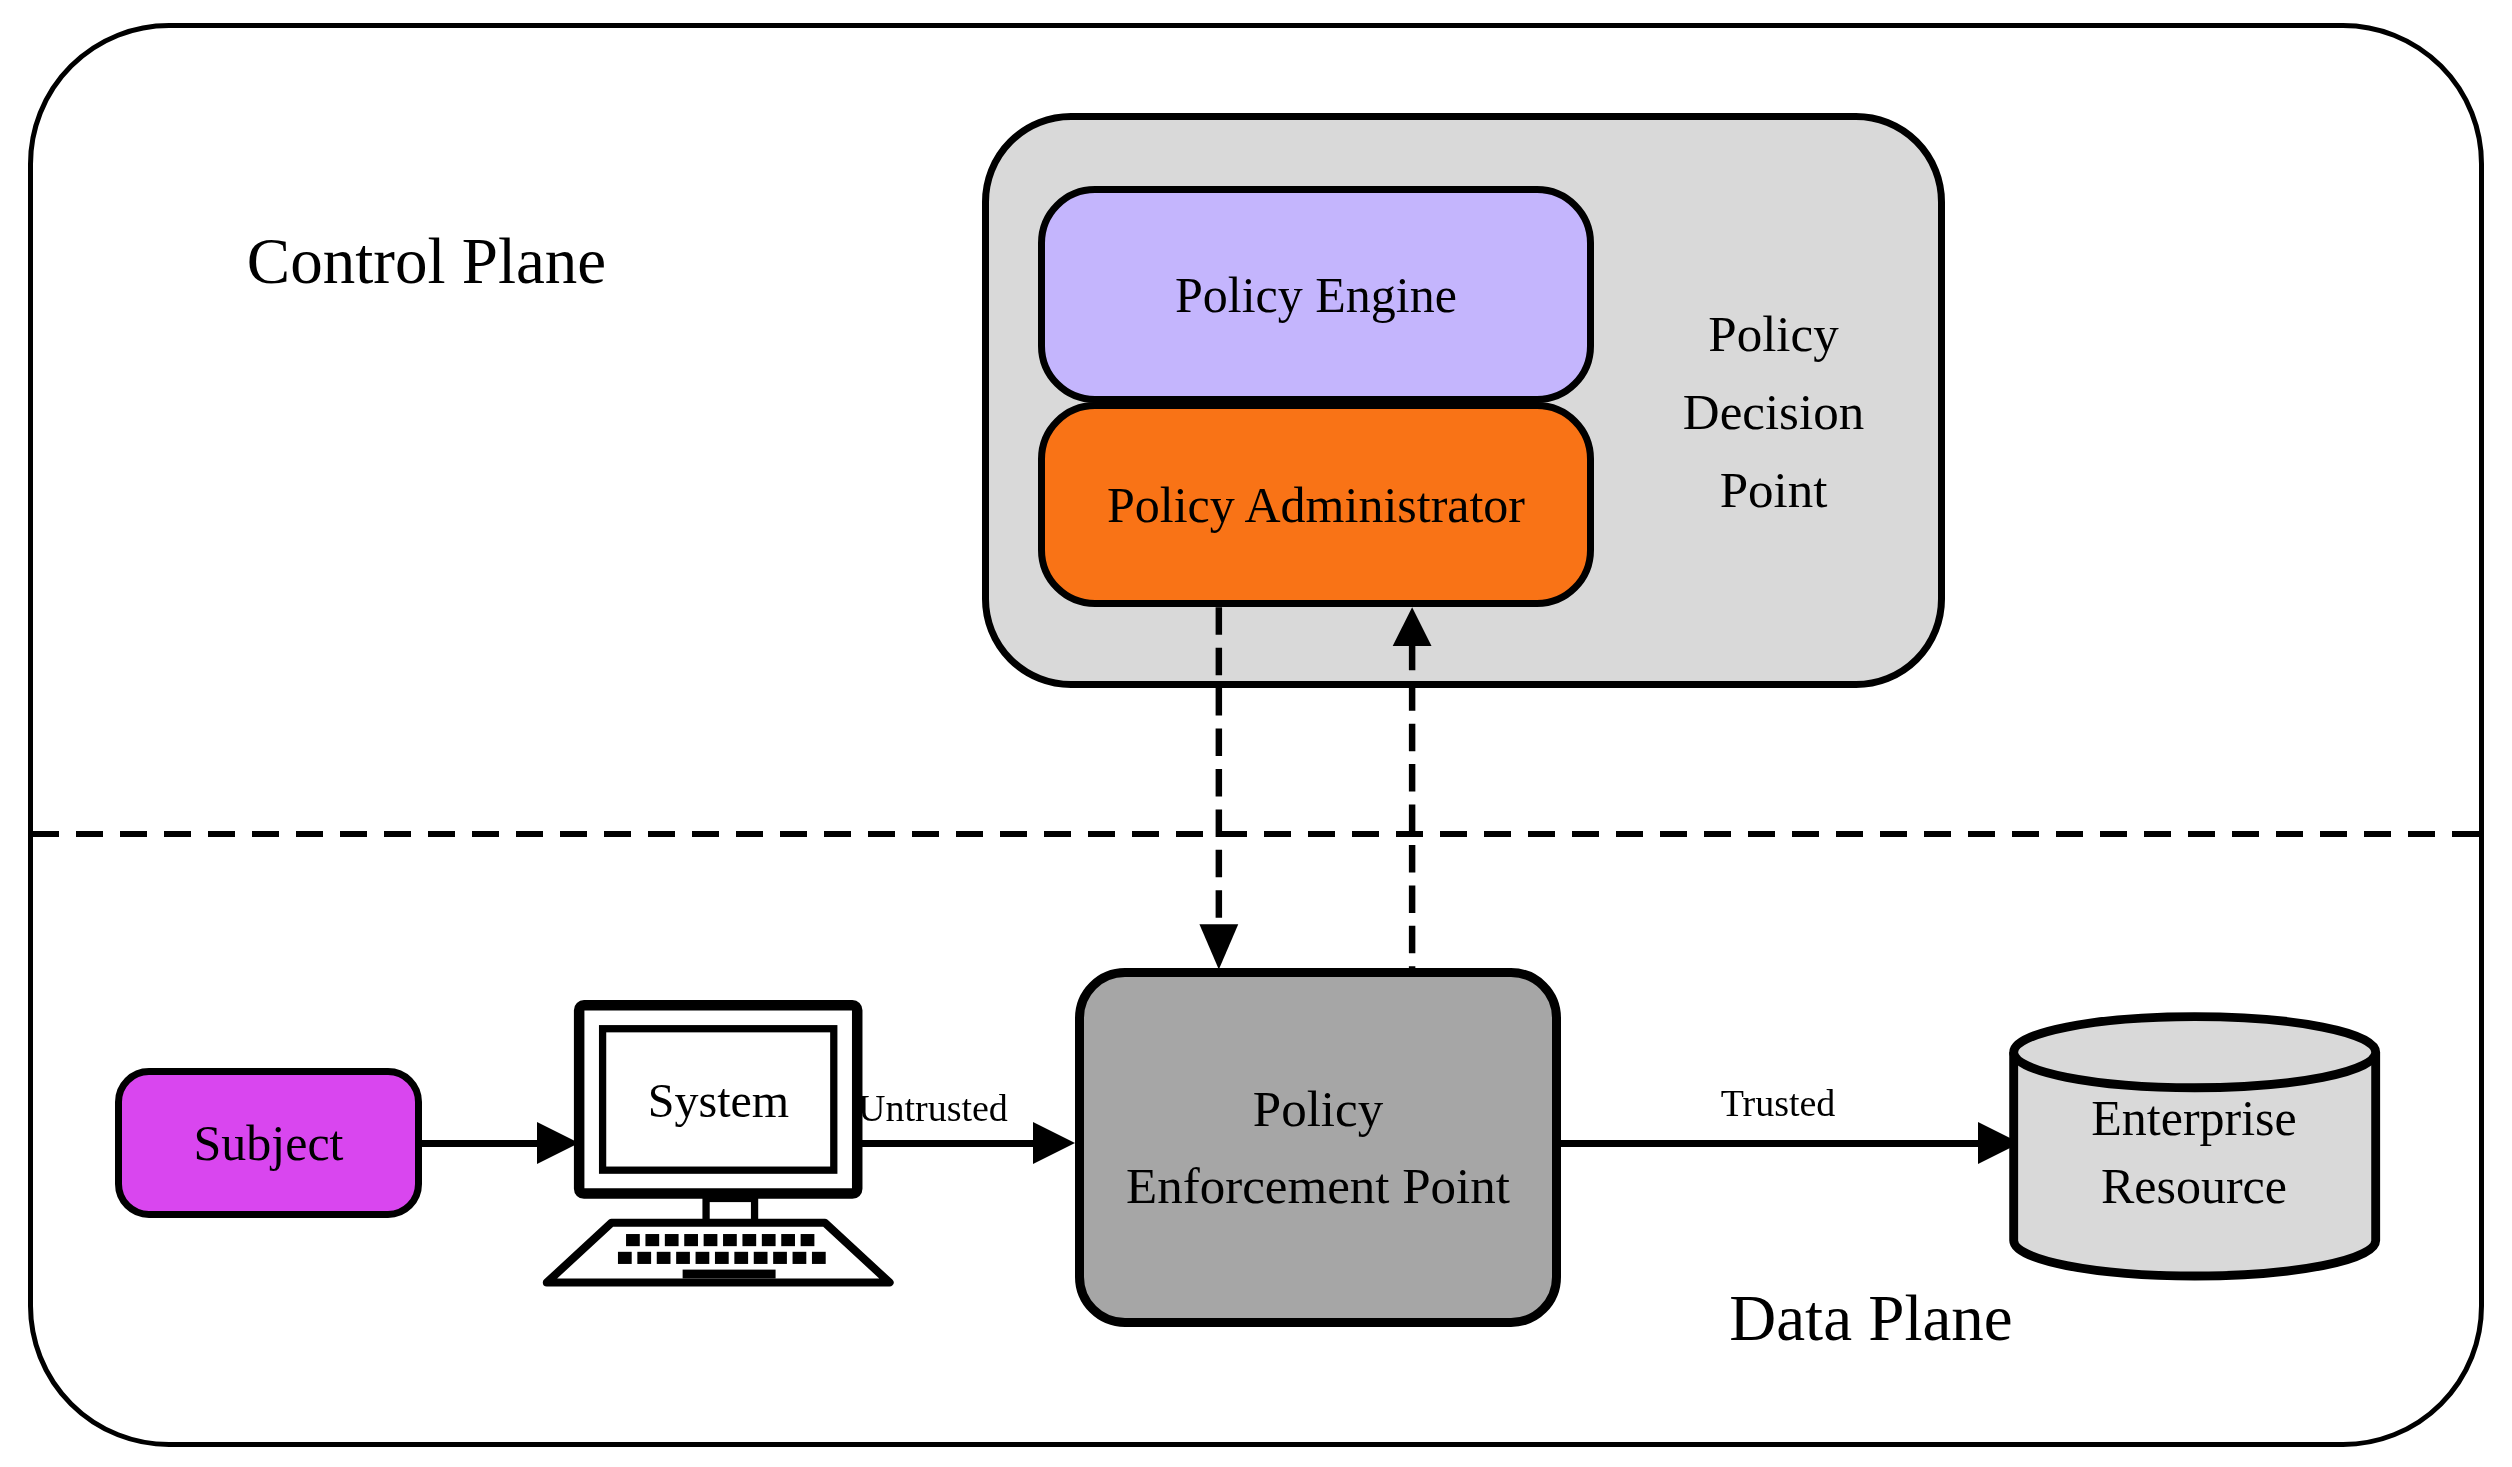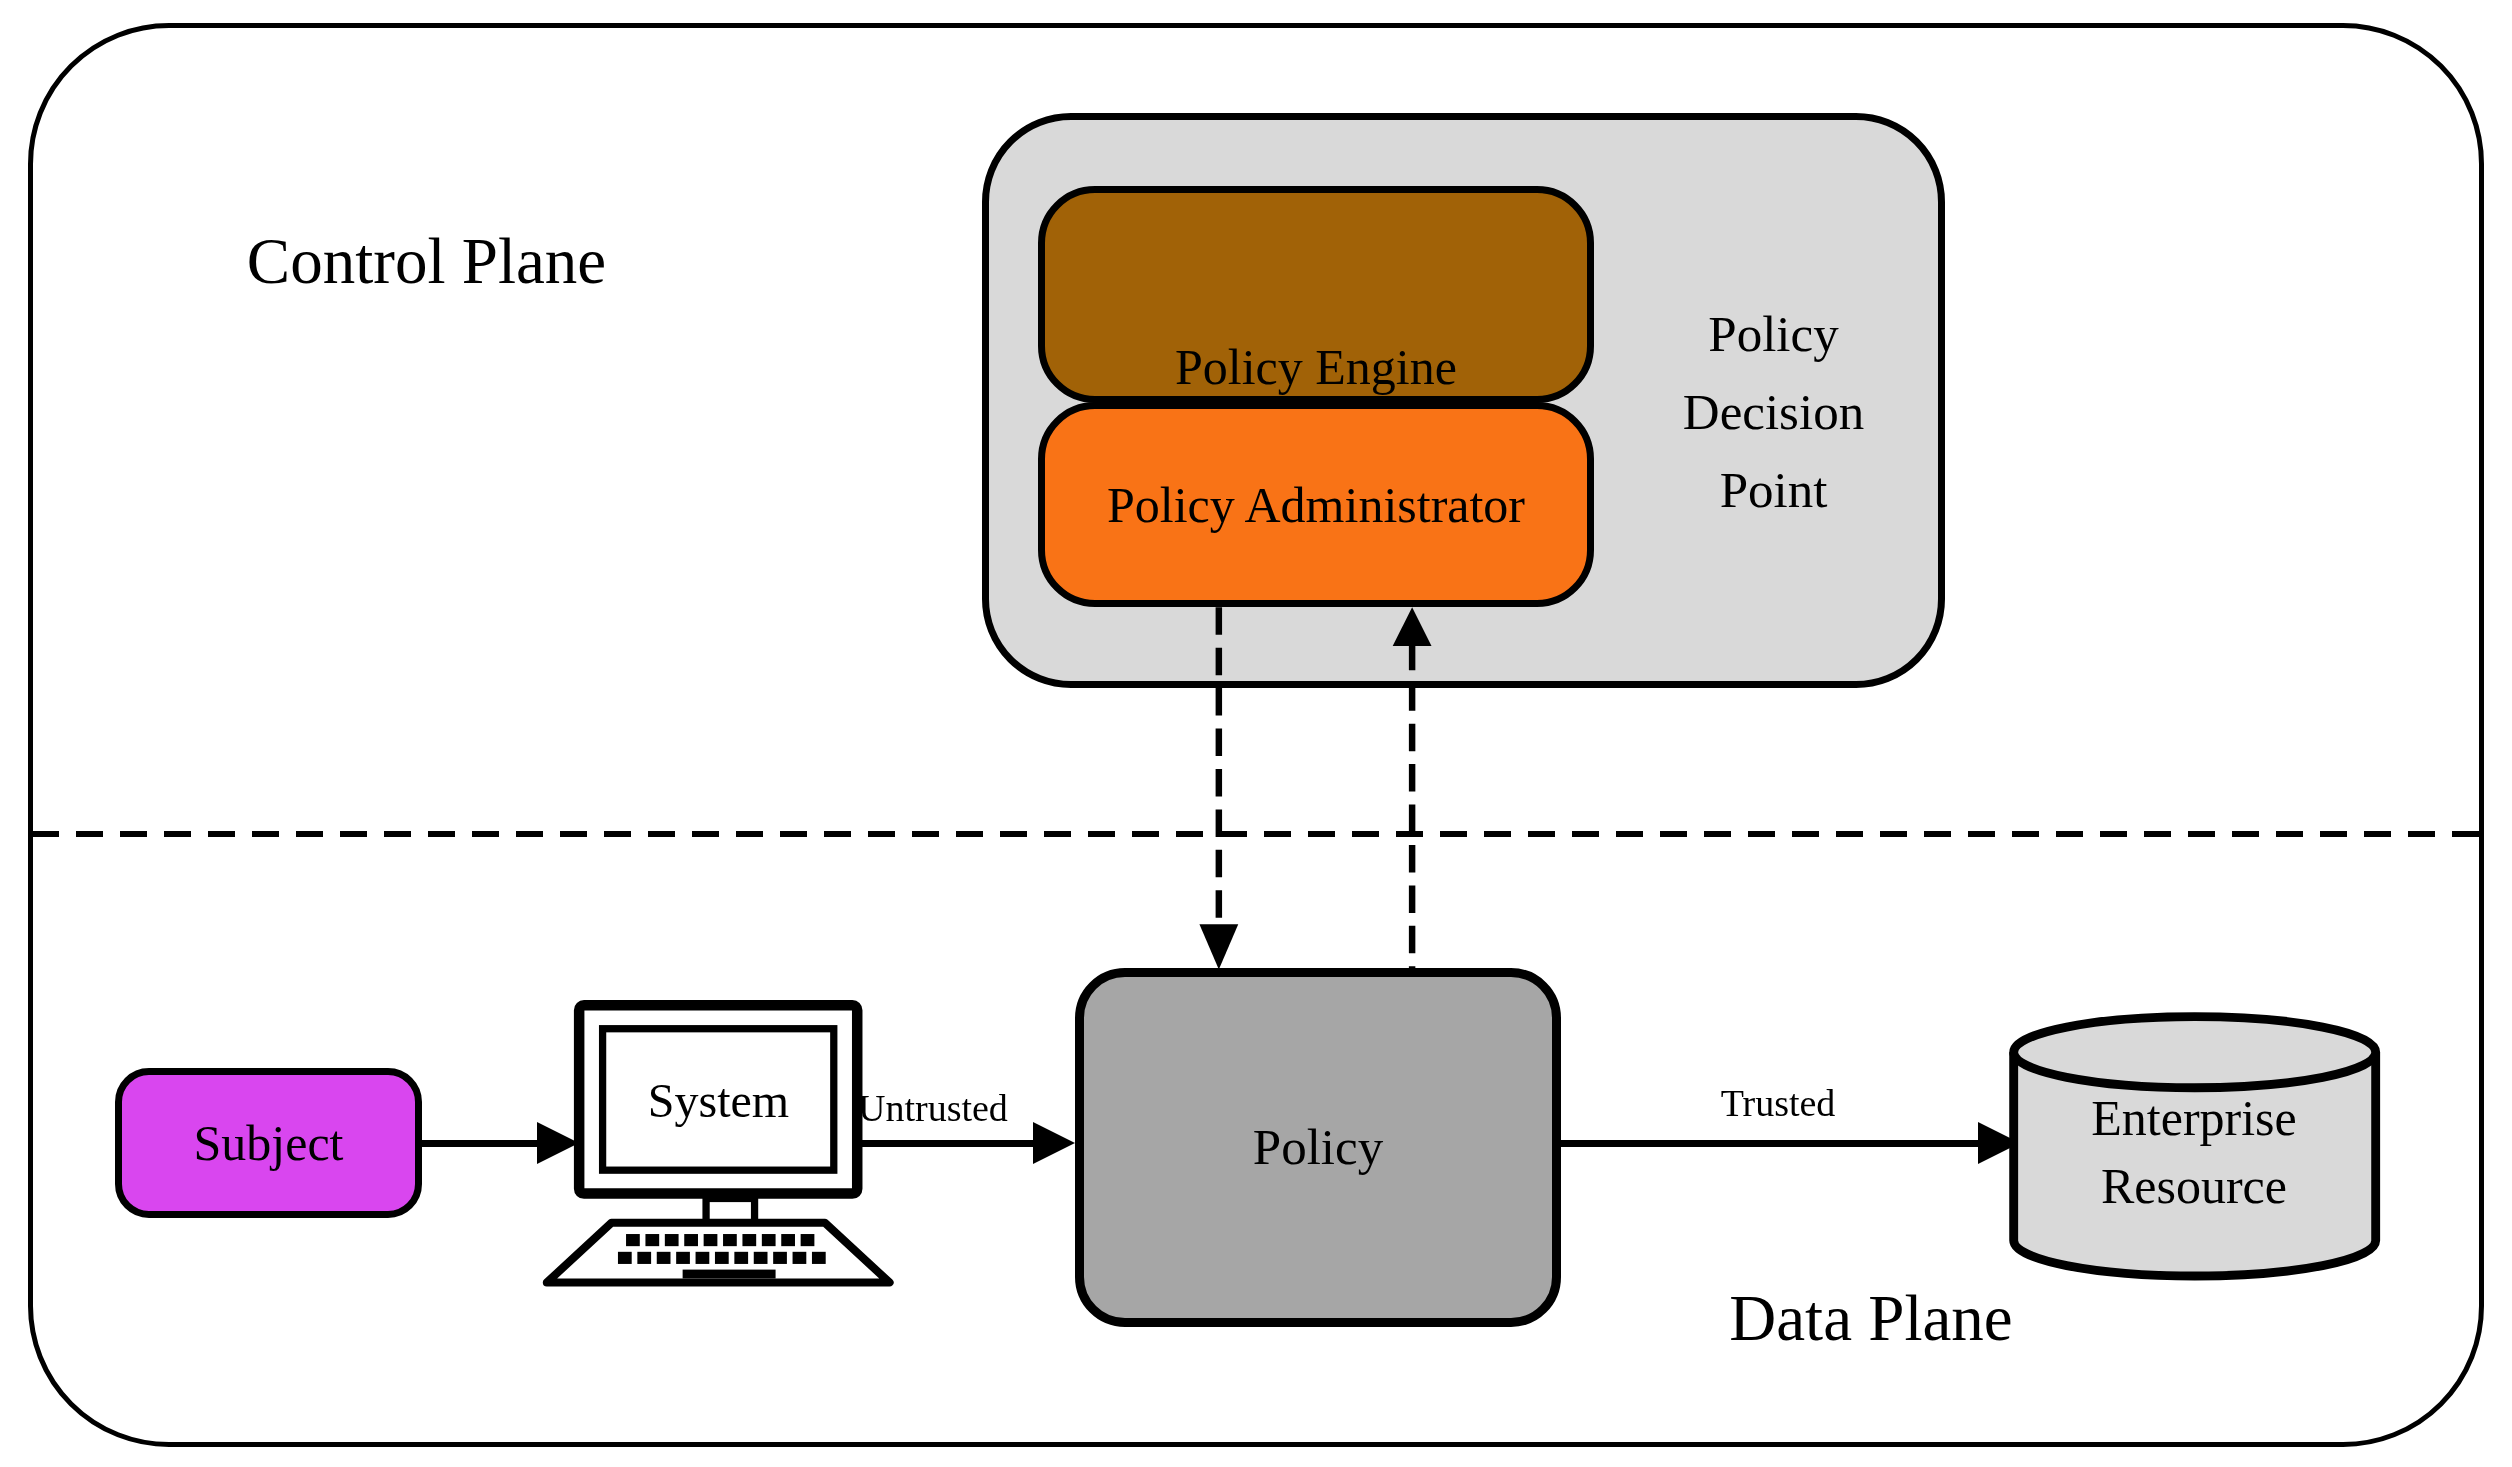--- a/index.html
+++ b/index.html
@@ -25,23 +25,22 @@
   #outer-frame {
     left: 28px; top: 22.6px; width: 2456px; height: 1424px;
     border: 5.7px solid #000; border-radius: 141px; background: #ffffff;
   }
   #pdp-box {
     left: 982px; top: 113px; width: 963px; height: 575px;
     background: #d9d9d9; border: 7.3px solid #000; border-radius: 89px;
   }
   #pe-box {
     left: 1038px; top: 186px; width: 556px; height: 217px;
-    background: #a16207; border: 7.3px solid #000; border-radius: 57px;
+    background: #c4b5fd; border: 7.3px solid #000; border-radius: 57px;
     font-size: 50px;
-    align-items: flex-end;
   }
   #pa-box {
     left: 1038px; top: 402px; width: 556px; height: 205px;
     background: #f97316; border: 7.3px solid #000; border-radius: 57px;
     font-size: 50px;
   }
   #pep-box {
     left: 1075px; top: 968px; width: 486px; height: 359px;
     background: #a6a6a6; border: 9px solid #000; border-radius: 50px;
     font-size: 51px; line-height: 77px;
@@ -113,20 +112,21 @@
   <g stroke="#000" fill="#000">
     <line x1="48" y1="4" x2="48" y2="390" stroke-width="8" stroke-dasharray="34 16"></line>
     <polygon points="48,452 24,396 72,396" stroke="none"></polygon>
     <line x1="287" y1="48" x2="287" y2="452" stroke-width="8" stroke-dasharray="34 16"></line>
     <polygon points="287,4 263,52 311,52" stroke="none"></polygon>
   </g>
 </svg>
 
 <div id="pep-box" class="abs center-flex col">
   <span>Policy</span>
+  <span>Enforcement Point</span>
 </div>
 
 <div id="subject-box" class="abs center-flex">
   <span>Subject</span>
 </div>
 
 <svg id="computer-svg" class="abs" width="372" height="291" viewBox="0 0 460 360">
   <rect x="57" y="9" width="344" height="233" rx="6" fill="#fff" stroke="#000" stroke-width="13"></rect>
   <rect x="86" y="38" width="286" height="175" fill="#fff" stroke="#000" stroke-width="9"></rect>
   <rect x="214" y="248" width="60" height="30" fill="#fff" stroke="#000" stroke-width="9"></rect>

